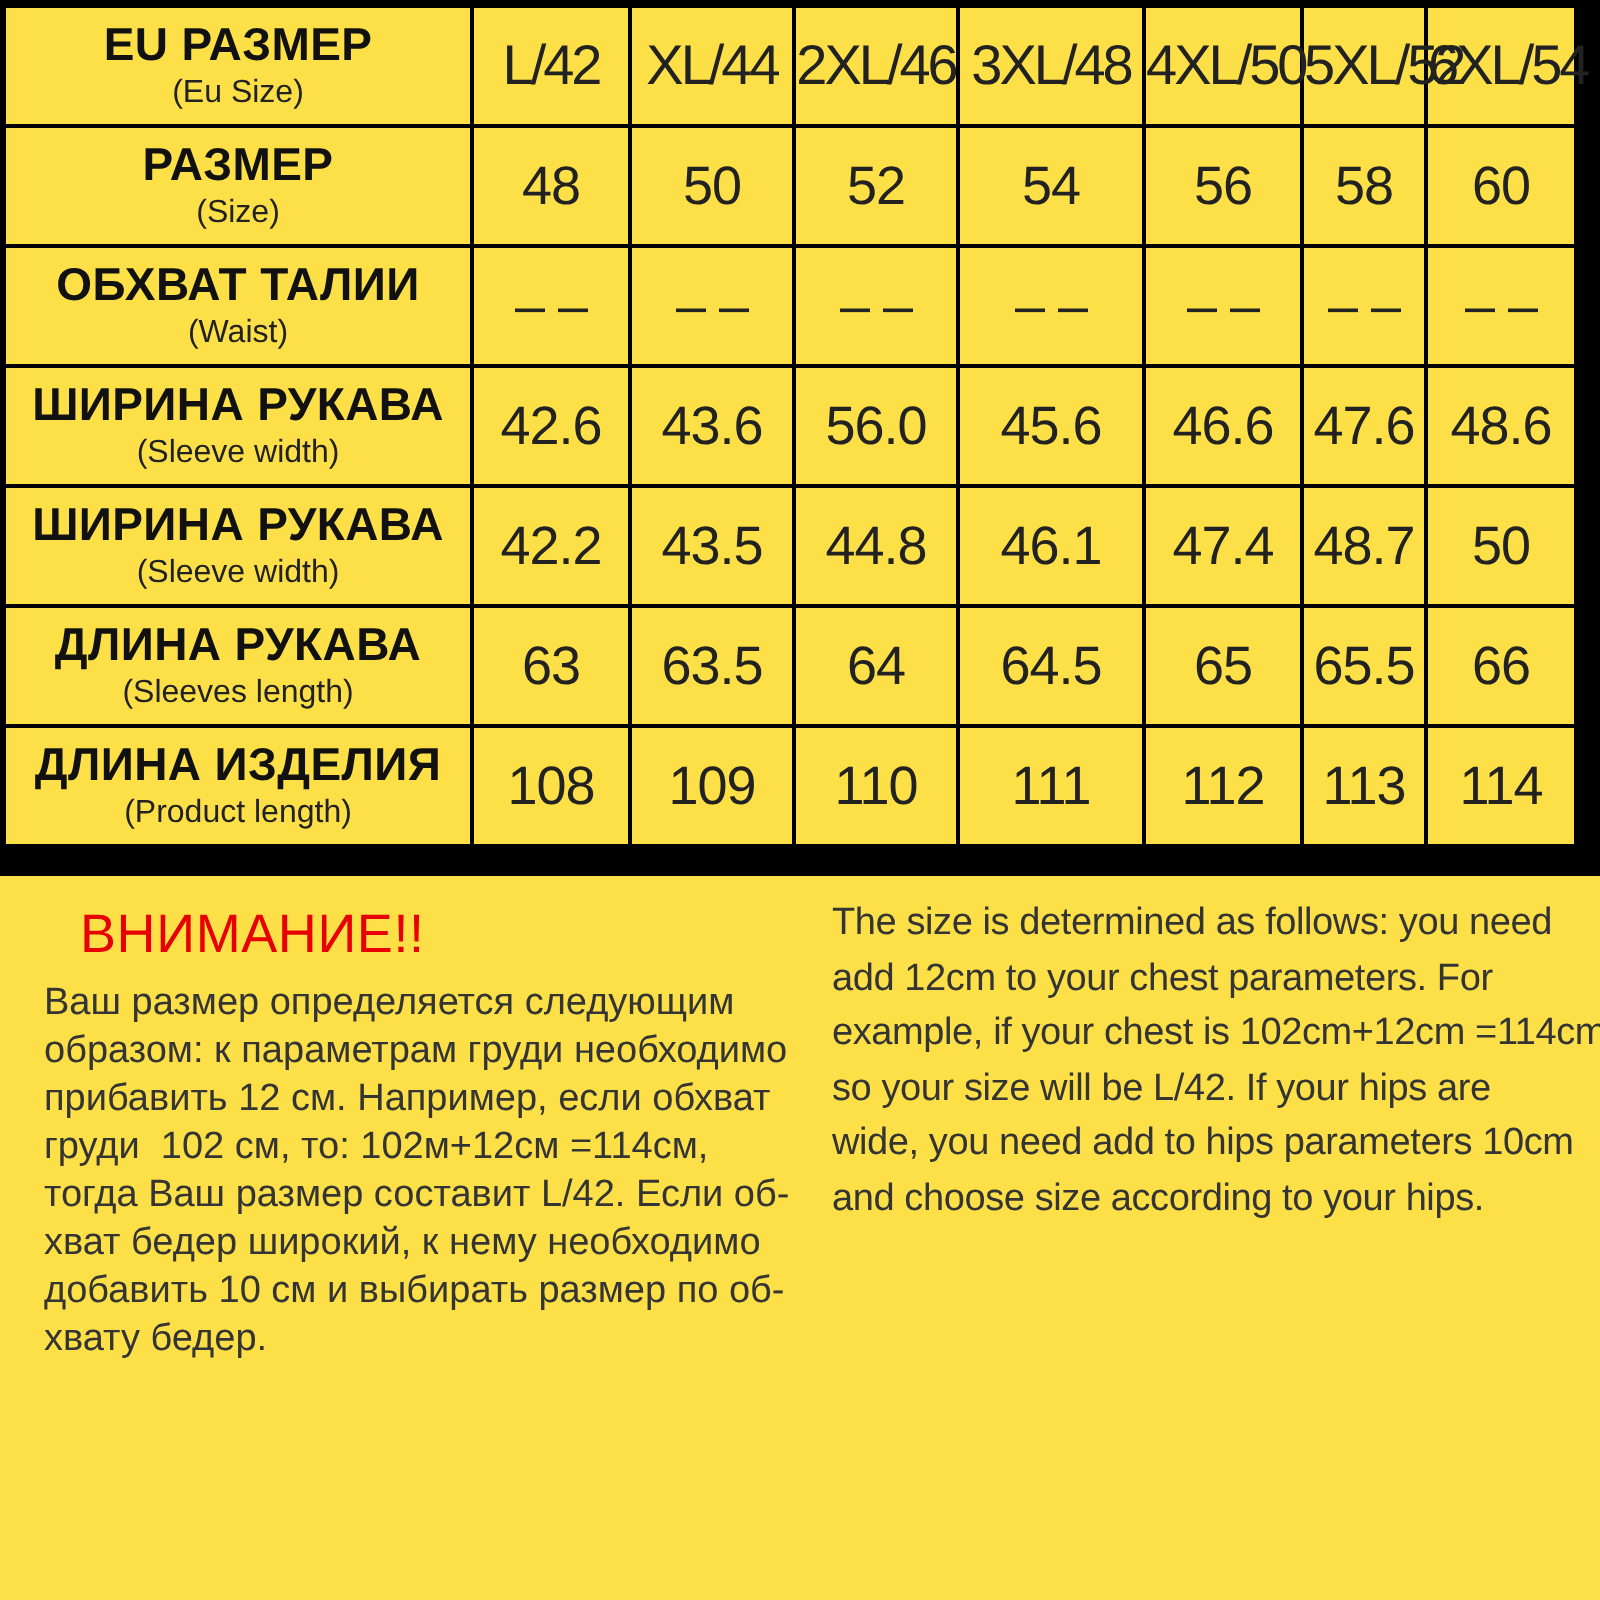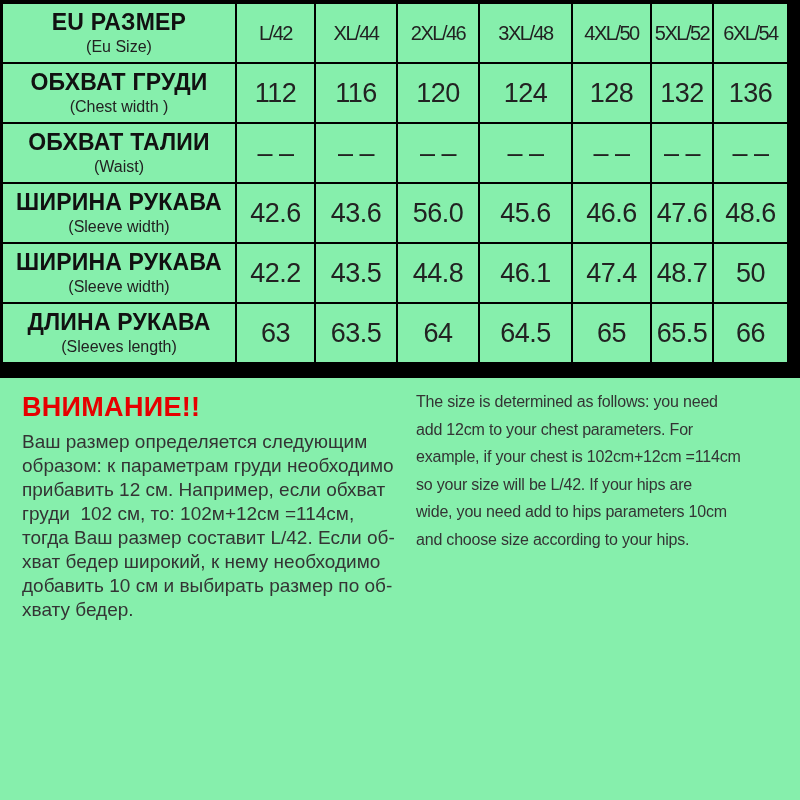--- a/index.html
+++ b/index.html
@@ -1,21 +1,21 @@
 <!DOCTYPE html>
 <html><head>
 <meta charset="utf-8">
 <style>
   html, body { margin: 0; padding: 0; background: #ffffff; }
   .page {
     position: relative;
     width: 800px;
     height: 800px;
     overflow: hidden;
-    background: #86efac;
+    background: #fde047;
     font-family: "Liberation Sans", sans-serif;
   }
   
   .table-wrap {
     border-top: 2px solid #000;
     border-left: 1px solid #000;
     border-right: 13px solid #000;
     border-bottom: 14px solid #000;
   }
   table.size-table {
@@ -32,21 +32,21 @@
     white-space: nowrap;
     overflow: visible;
   }
   .size-table td {
     font-size: 27px;
     letter-spacing: -0.5px;
     color: #222;
     font-weight: 400;
   }
   .size-table tr:first-child td {
-    font-size: 20px;
+    font-size: 28px;
     letter-spacing: -1.5px;
   }
   .lbl-ru {
     font-size: 23px;
     font-weight: bold;
     color: #111;
     letter-spacing: 0.2px;
     line-height: 26px;
   }
   .lbl-en {
@@ -67,34 +67,34 @@
   
   .notes {
     display: flex;
     padding: 10px 0 0 22px;
   }
   .note { }
   .note-ru { width: 382px; }
   .note-en { width: 380px; margin-left: 12px; }
   .note-title {
     font-size: 27px;
-    font-weight: bold;
-    margin: 4px 0 7px 0;
+    font-weight: normal;
+    margin: 4px 0 7px 18px;
     letter-spacing: 0.3px;
   }
   .note-body {
     white-space: pre;
     color: #343434;
   }
   .note-ru .note-body {
     font-size: 19px;
     line-height: 24px;
   }
   .note-en .note-body {
-    font-size: 16px;
+    font-size: 19px;
     line-height: 27.5px;
     letter-spacing: -0.2px;
   }
 </style>
 </head>
 <body>
 
 <div class="page">
 
   <div class="table-wrap">
@@ -118,30 +118,30 @@
             <td>L/42</td>
             <td>XL/44</td>
             <td>2XL/46</td>
             <td>3XL/48</td>
             <td>4XL/50</td>
             <td>5XL/52</td>
             <td>6XL/54</td>
           </tr>
           <tr>
             <th>
-              <div class="lbl-ru">ОБХВАТ ГРУДИ</div>
-              <div class="lbl-en">(Chest width )</div>
-            </th>
-            <td>112</td>
-            <td>116</td>
-            <td>120</td>
-            <td>124</td>
-            <td>128</td>
-            <td>132</td>
-            <td>136</td>
+              <div class="lbl-ru">РАЗМЕР</div>
+              <div class="lbl-en">(Size)</div>
+            </th>
+            <td>48</td>
+            <td>50</td>
+            <td>52</td>
+            <td>54</td>
+            <td>56</td>
+            <td>58</td>
+            <td>60</td>
           </tr>
           <tr>
             <th>
               <div class="lbl-ru">ОБХВАТ ТАЛИИ</div>
               <div class="lbl-en">(Waist)</div>
             </th>
             <td>– –</td>
             <td>– –</td>
             <td>– –</td>
             <td>– –</td>
@@ -180,20 +180,33 @@
               <div class="lbl-ru">ДЛИНА РУКАВА</div>
               <div class="lbl-en">(Sleeves length)</div>
             </th>
             <td>63</td>
             <td>63.5</td>
             <td>64</td>
             <td>64.5</td>
             <td>65</td>
             <td>65.5</td>
             <td>66</td>
+          </tr>
+          <tr>
+            <th>
+              <div class="lbl-ru">ДЛИНА ИЗДЕЛИЯ</div>
+              <div class="lbl-en">(Product length)</div>
+            </th>
+            <td>108</td>
+            <td>109</td>
+            <td>110</td>
+            <td>111</td>
+            <td>112</td>
+            <td>113</td>
+            <td>114</td>
           </tr>
         </tbody>
     </table>
   </div>
 
   <div class="notes">
     <div class="note note-ru">
       <div class="note-title" style="color: rgb(230, 0, 0);">ВНИМАНИЕ!!</div>
       <div class="note-body">Ваш размер определяется следующим
 образом: к параметрам груди необходимо

